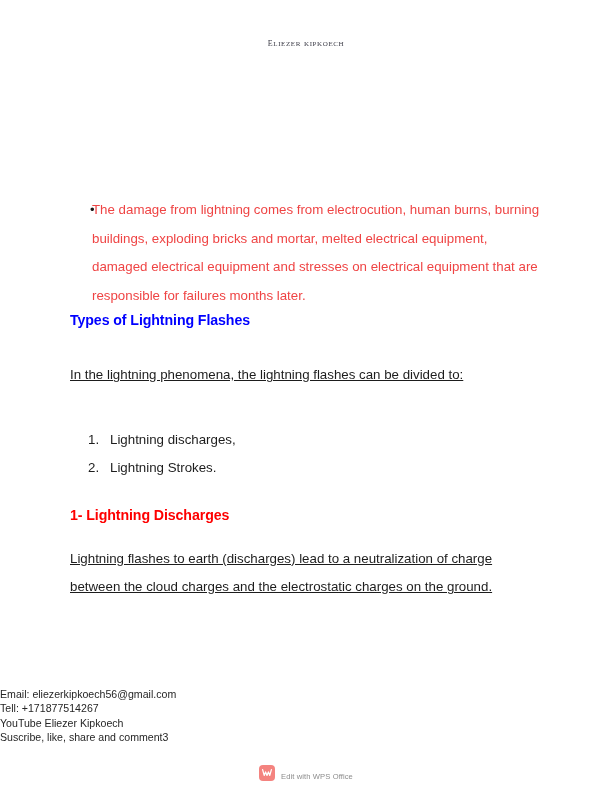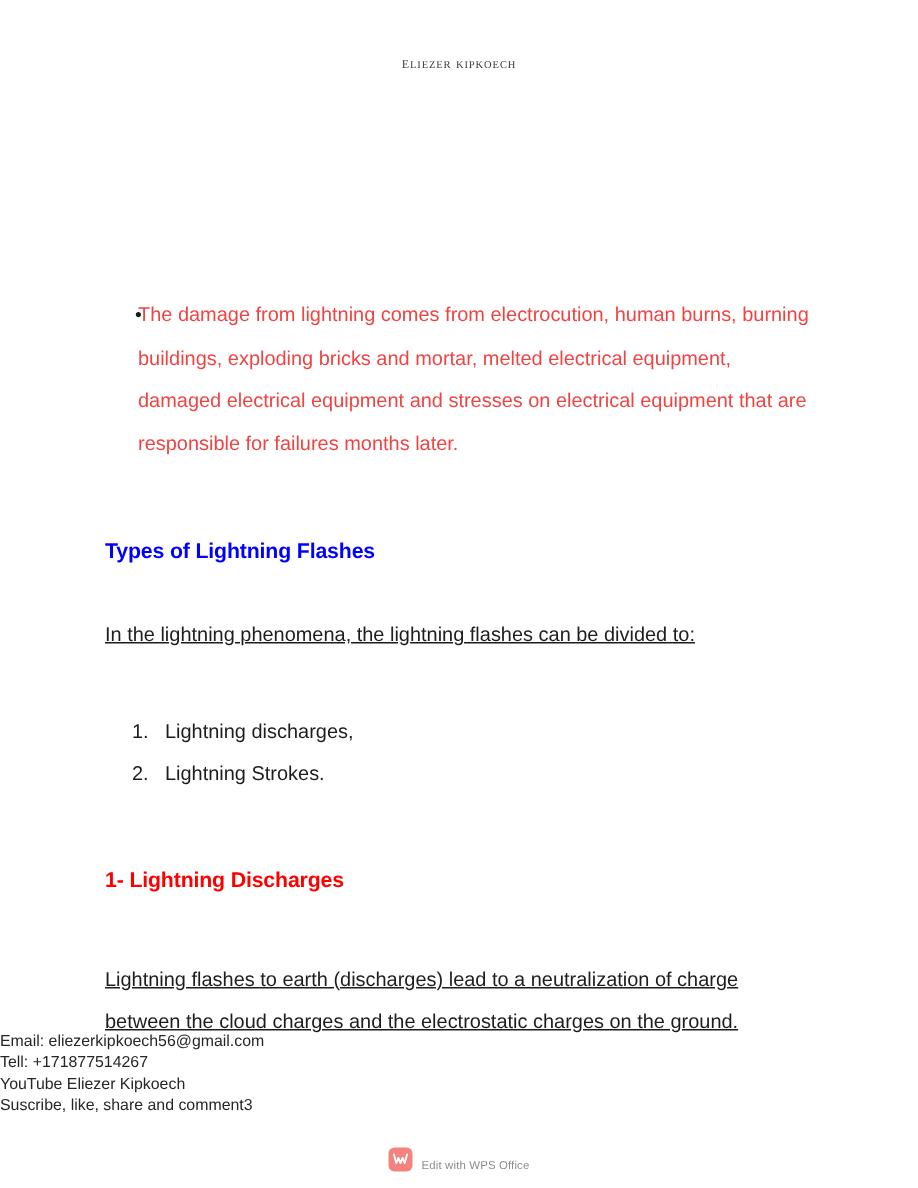--- a/index.html
+++ b/index.html
@@ -63,32 +63,32 @@
     color: #ef4444;
   }
 
   
   .heading {
     font-size: 14.2px;
     font-weight: bold;
     line-height: 20px;
     letter-spacing: -0.1px;
   }
-  .heading-blue { color: #0000ff; margin-top: 48px; }
-  .heading-red  { color: #fe0000; margin-top: 46px; }
+  .heading-blue { color: #0000ff; }
+  .heading-red  { color: #fe0000; margin-top: 22px; }
 
   
   .para {
     font-size: 13.3px;
     line-height: 28.5px;
     color: #1d1d1d;
     text-decoration: underline;
   }
   .para-intro { margin-top: 31px; }
-  .para-after-red { margin-top: 42px; }
+  .para-after-red { margin-top: 20px; }
 
   
   .num-list {
     margin: 36px 0 0 0;
     padding: 0;
     list-style: none;
   }
   .num-list li {
     display: flex;
     align-items: flex-start;

